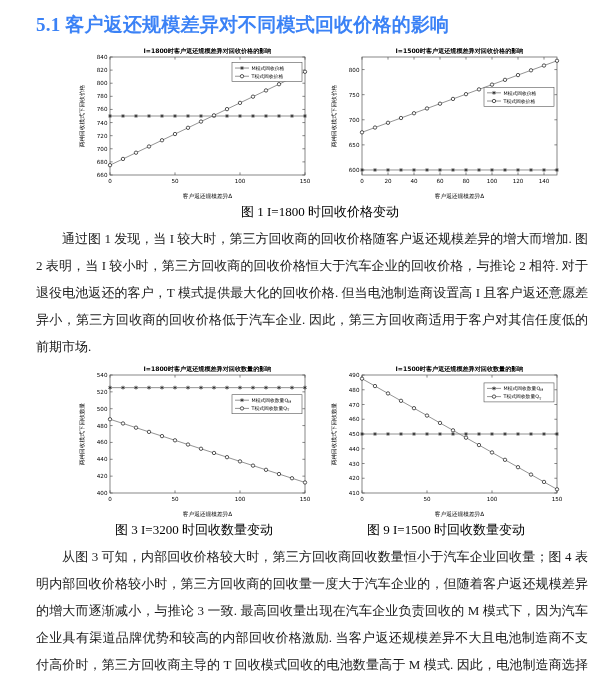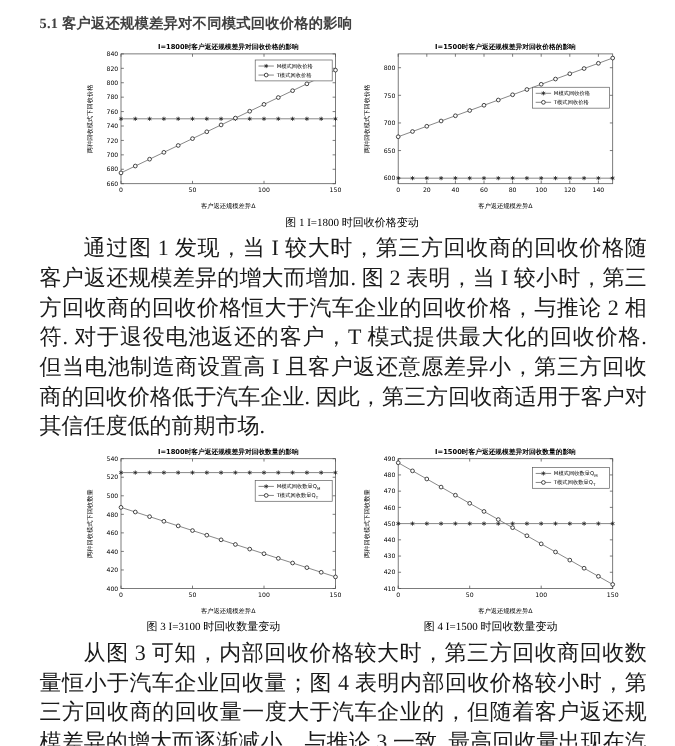--- a/index.html
+++ b/index.html
@@ -3,36 +3,36 @@
 <meta charset="utf-8">
 <style>
   html,body{margin:0;padding:0;}
   body{
     width:614px;height:678px;background:#ffffff;overflow:hidden;
     font-family:"Liberation Serif","DejaVu Serif",serif;
     color:#111;
   }
   .page{padding:6px 26px 0 36px;}
   .sec-heading{
-    font-size:13px;font-weight:bold;letter-spacing:.2px;
-    margin:6px 0 6px 0;color:#404040;
+    font-size:19px;font-weight:bold;letter-spacing:.2px;
+    margin:6px 0 6px 0;color:#3b82f6;
   }
   .charts-row{
     display:flex;gap:16px;justify-content:center;
     margin:2px 0 0 30px;width:508px;
   }
   .chart-cell{width:236px;height:156px;}
   .chart-cell svg{display:block;}
   .captions-row{
     display:flex;gap:16px;justify-content:center;
     margin:3px 0 0 30px;width:508px;
   }
-  .caption{width:236px;text-align:center;font-size:10px;color:#000;}
+  .caption{width:236px;text-align:center;font-size:13px;color:#000;}
   .body-para{
-    font-size:20px;line-height:27px;text-align:justify;
+    font-size:13px;line-height:27px;text-align:justify;
     text-indent:2em;margin:4px 0 2px 0;color:#1a1a1a;
   }
 </style>
 </head>
 <body>
 
 <div class="page">
 
   <div class="sec-heading">5.1  客户返还规模差异对不同模式回收价格的影响</div>
 
@@ -535,19 +535,19 @@
           <line x1="167.64544826719043" y1="27.349999999999998" x2="164.35455173280957" y2="25.45" stroke="#222222" stroke-width="0.75"></line>
           <text x="175.5" y="28.2" font-size="4.8" fill="#000000">M模式回收数量Q<tspan font-size="3.6" dy="1.2">M</tspan></text>
           <line x1="159" y1="34.599999999999994" x2="173" y2="34.599999999999994" stroke="#777777" stroke-width="0.8"></line>
           <circle cx="166" cy="34.599999999999994" r="1.7" fill="#ffffff" stroke="#222222" stroke-width="0.75"></circle>
           <text x="175.5" y="36.39999999999999" font-size="4.8" fill="#000000">T模式回收数量Q<tspan font-size="3.6" dy="1.2">T</tspan></text>
         </svg>
       </div>
   </div>
 
   <div class="captions-row">
-    <div class="caption">图 3 I=3100 时回收数量变动</div>
-    <div class="caption">图 4 I=1500 时回收数量变动</div>
+    <div class="caption">图 3 I=3200 时回收数量变动</div>
+    <div class="caption">图 9 I=1500 时回收数量变动</div>
   </div>
 
   <p class="body-para">从图 3 可知，内部回收价格较大时，第三方回收商回收数量恒小于汽车企业回收量；图 4 表明内部回收价格较小时，第三方回收商的回收量一度大于汽车企业的，但随着客户返还规模差异的增大而逐渐减小，与推论 3 一致. 最高回收量出现在汽车企业负责回收的 M 模式下，因为汽车企业具有渠道品牌优势和较高的内部回收价格激励. 当客户返还规模差异不大且电池制造商不支付高价时，第三方回收商主导的 T 回收模式回收的电池数量高于 M 模式. 因此，电池制造商选择汽车企业回收能够更多地收集退役电池.</p>
 
 </div>
 
 </body></html>

